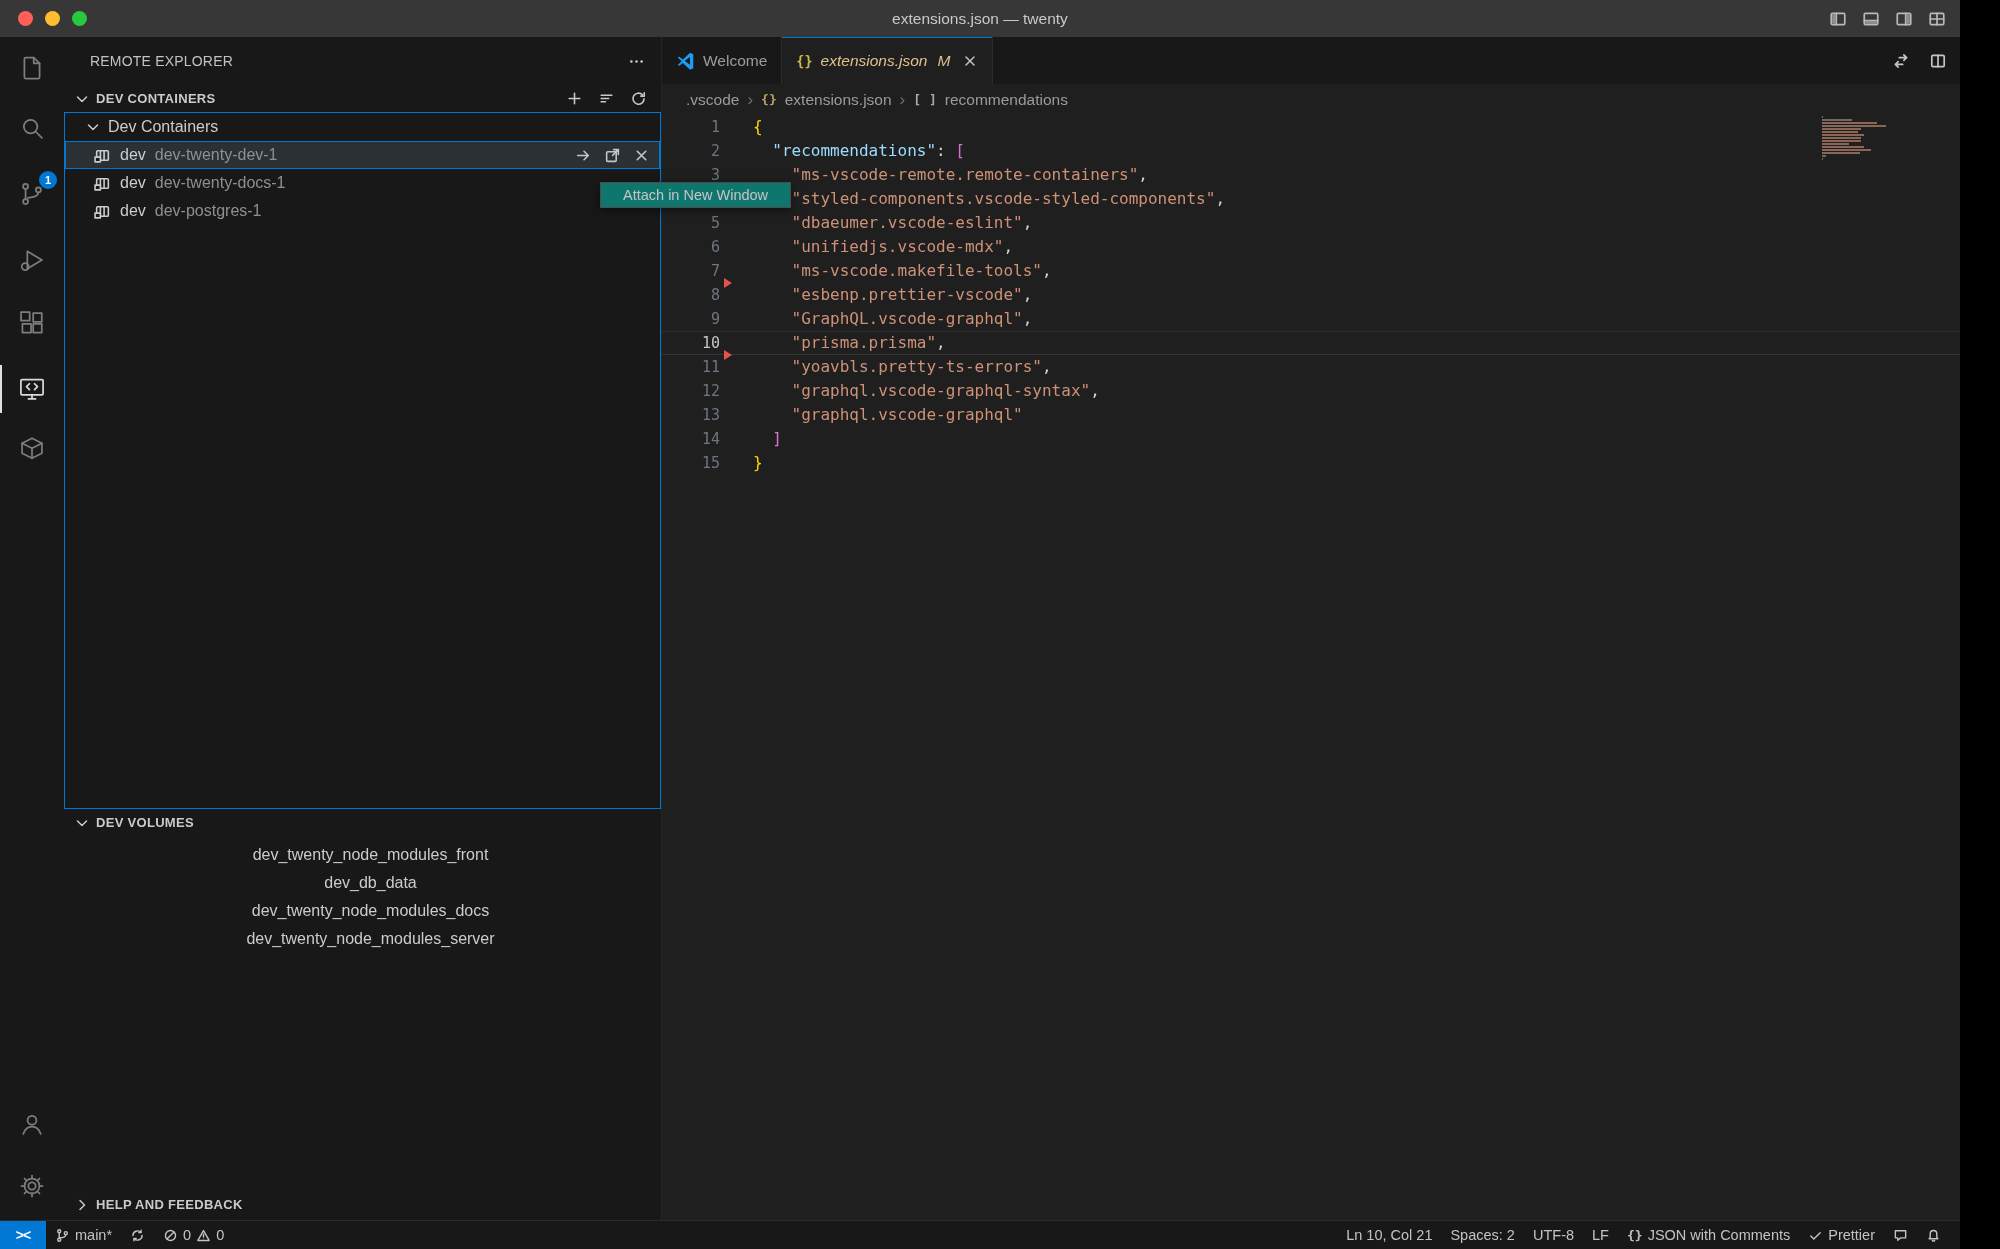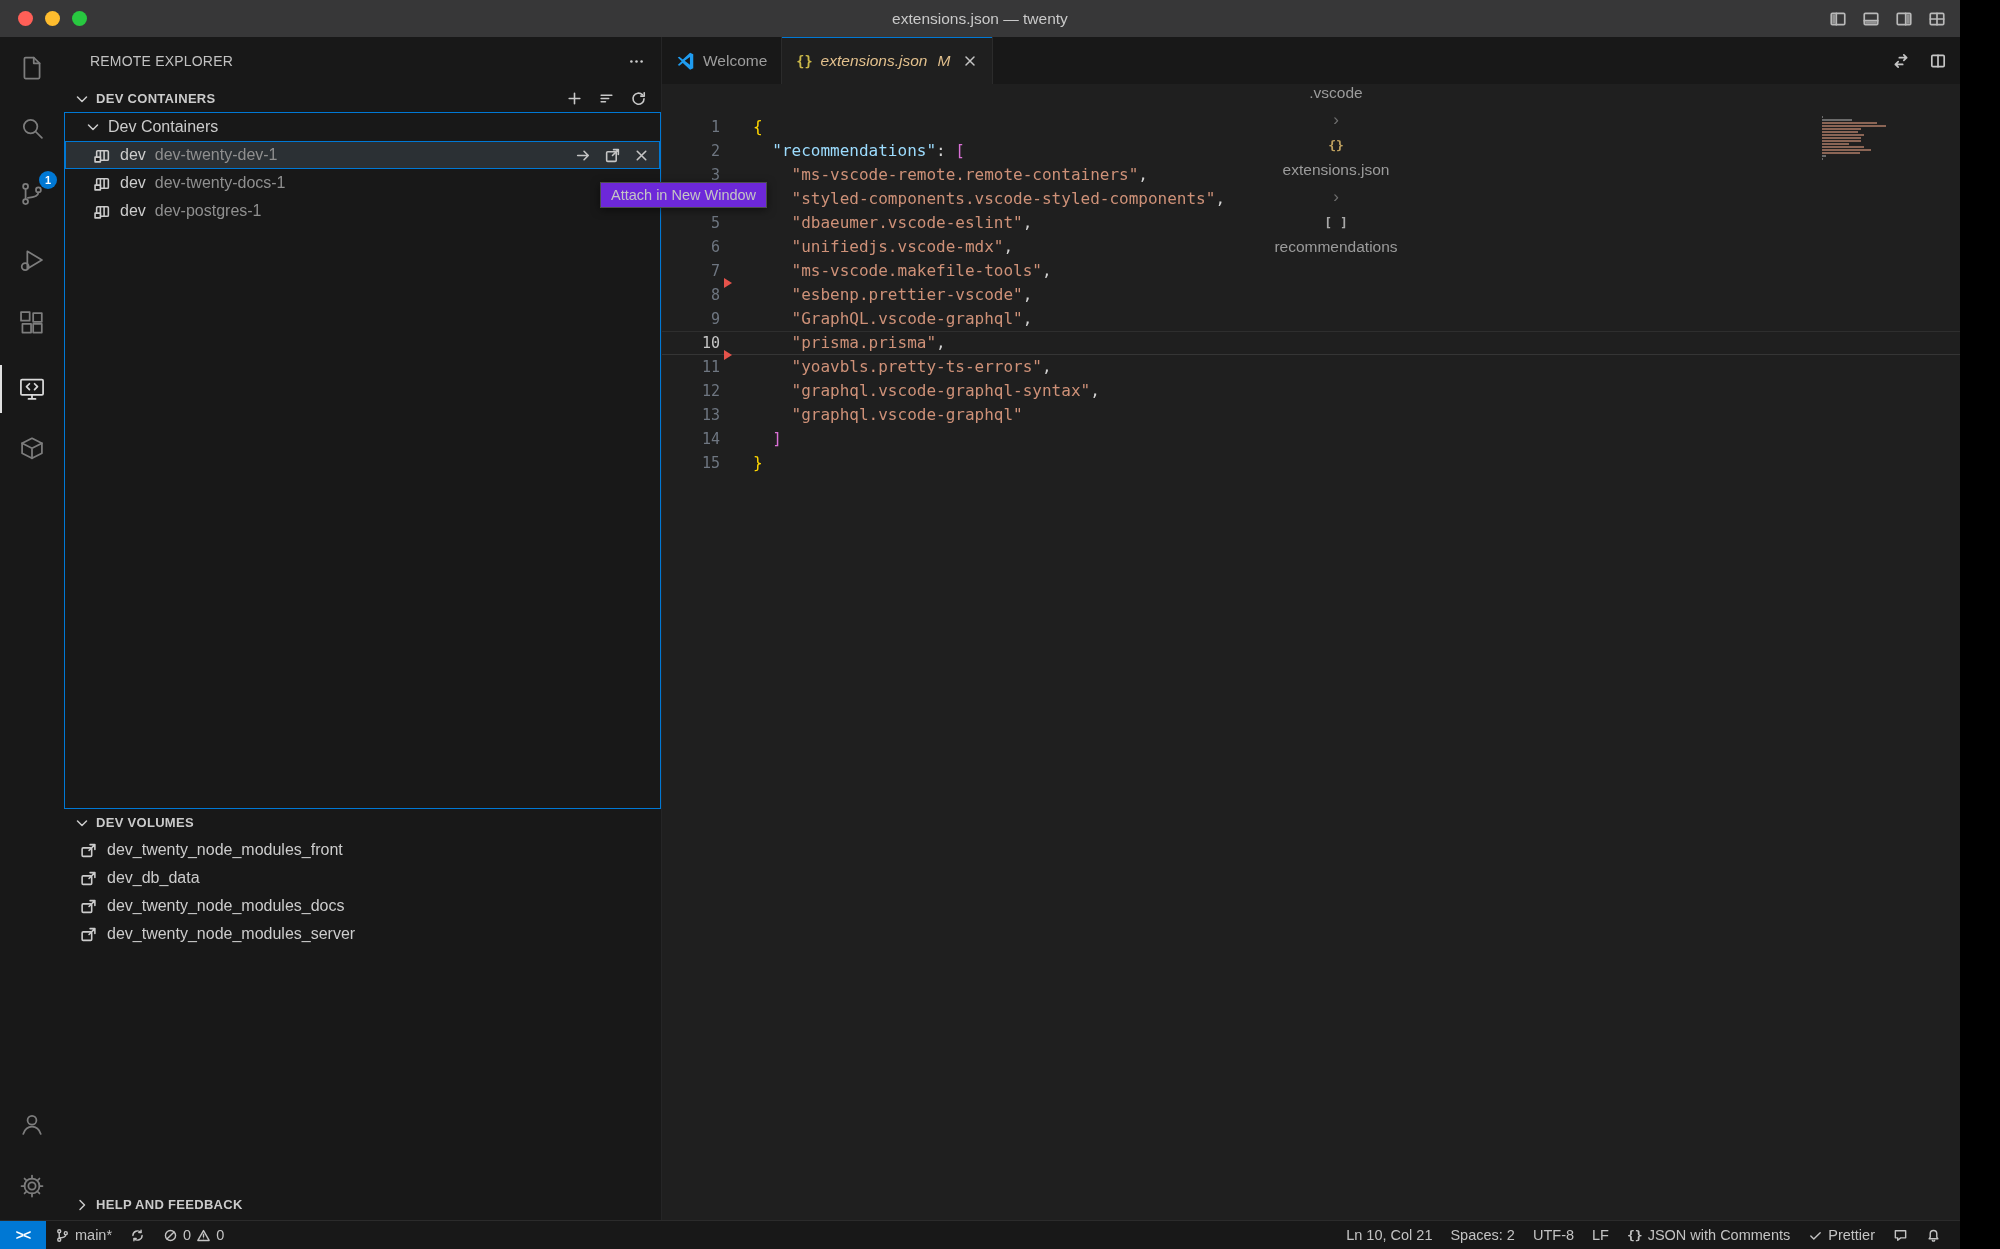--- a/index.html
+++ b/index.html
@@ -31,35 +31,35 @@
   .section-h{height:27px;display:flex;align-items:center;gap:6px;padding:0 14px 0 10px;color:#cbcbcb;}
   .section-h .lbl{font-size:13px;font-weight:bold;letter-spacing:.3px;}
   .section-actions{margin-left:auto;display:flex;gap:15px;color:#c8c8c8;}
   .tree-focus{height:697px;border:1px solid var(--accent,#0078d4);box-sizing:border-box;}
   .trow{height:28px;display:flex;align-items:center;position:relative;font-size:16px;color:#cccccc;}
   .trow.group{padding-left:20px;gap:7px;}
   .trow.item{padding-left:29px;gap:9px;}
   .trow .desc{color:#8f8f8f;}
   .trow.selected{background:#2b3034;outline:1px solid var(--accent,#0078d4);outline-offset:-1px;}
   .row-actions{position:absolute;right:10px;top:0;height:28px;display:flex;align-items:center;gap:12px;color:#c5c5c5;}
-  .vol-row{height:28px;display:flex;align-items:center;gap:10px;padding-left:16px;font-size:16px;color:#cccccc;}
+  .vol-row{height:28px;display:flex;align-items:center;gap:10px;padding-left:16px;font-size:16px;color:#cccccc;flex-direction:column;}
   .help-h{position:absolute;left:0;right:0;bottom:3px;}
 
   
   .editor{position:absolute;left:662px;top:37px;width:1338px;height:1184px;background:#1f1f1f;}
   .tabbar{position:absolute;top:0;left:0;right:0;height:47px;background:#181818;display:flex;align-items:stretch;}
   .tab{display:flex;align-items:center;gap:8px;padding:0 14px;border-right:1px solid #2b2b2b;font-size:15.5px;color:#9d9d9d;}
   .tab.active{background:#1f1f1f;box-shadow:inset 0 1px 0 var(--accent,#0078d4);}
   .tab.active .fname{color:var(--git-modified,#e2c08d);font-style:italic;}
   .tab .gitm{color:var(--git-modified,#e2c08d);font-style:italic;margin-left:2px;}
   .tab .closex{color:#c5c5c5;margin-left:4px;}
   .braces-glyph{font-family:"DejaVu Sans Mono",monospace;font-weight:bold;font-size:13.5px;color:#cbb849;}
   .tab-actions{margin-left:auto;display:flex;align-items:center;gap:19px;padding-right:16px;color:#c5c5c5;}
   .breadcrumbs{position:absolute;top:47px;left:0;right:14px;height:31px;display:flex;align-items:center;gap:8px;
-               padding-left:24px;font-size:15.5px;color:#9b9b9b;flex-direction:column;}
+               padding-left:24px;font-size:15.5px;color:#9b9b9b;}
   .breadcrumbs .sep{color:#6f6f6f;font-size:17px;}
   .bc-braces{font-family:"DejaVu Sans Mono",monospace;font-size:13px;color:#bfa15f;font-weight:bold;}
   .bc-array{font-family:"DejaVu Sans Mono",monospace;font-size:13px;color:#a8a8a8;font-weight:bold;}
 
   .codearea{position:absolute;top:78px;left:0;right:0;bottom:0;
             font-family:"DejaVu Sans Mono","Liberation Mono",monospace;font-size:16px;line-height:24px;}
   .code-line{display:flex;height:24px;}
   .code-line.current{box-shadow:inset 0 1px 0 rgba(255,255,255,.07),inset 0 -1px 0 rgba(255,255,255,.10);}
   .ln{width:83px;text-align:right;padding-right:25px;box-sizing:border-box;color:#6e7681;font-size:15px;}
   .code-line.current .ln{color:#c6c6c6;}
@@ -79,22 +79,22 @@
   
   .statusbar{position:absolute;left:0;right:0;bottom:0;height:28px;background:#181818;border-top:1px solid #2b2b2b;
              display:flex;align-items:center;font-size:14.5px;color:#c3c3c3;}
   .remote-btn{width:46px;height:100%;background:var(--accent,#0078d4);color:#fff;display:flex;align-items:center;
               justify-content:center;font-weight:bold;font-size:14px;letter-spacing:-1px;}
   .sb-item{display:flex;align-items:center;gap:5px;padding:0 9px;height:100%;}
   .sb-right{margin-left:auto;display:flex;align-items:center;height:100%;padding-right:10px;}
   .lang-glyph{font-family:"DejaVu Sans Mono",monospace;font-size:13px;font-weight:bold;}
 
   
-  .tooltip{position:absolute;left:600px;top:182px;z-index:50;background:#6d28d9;border:1px solid #4d4d4d;
-           padding:4px 10px;font-size:14.5px;color:#c5c5c5;white-space:nowrap;box-shadow:0 2px 8px rgba(0,0,0,.5);}
+  .tooltip{position:absolute;left:600px;top:182px;z-index:50;background:#0f766e;border:1px solid #4d4d4d;
+           padding:4px 22px;font-size:14.5px;color:#c5c5c5;white-space:nowrap;box-shadow:0 2px 8px rgba(0,0,0,.5);}
 </style>
 </head>
 <body>
 
 <div class="window">
 
   <div class="titlebar">
     <div class="traffic">
       <span class="tl red"></span>
       <span class="tl yellow"></span>

